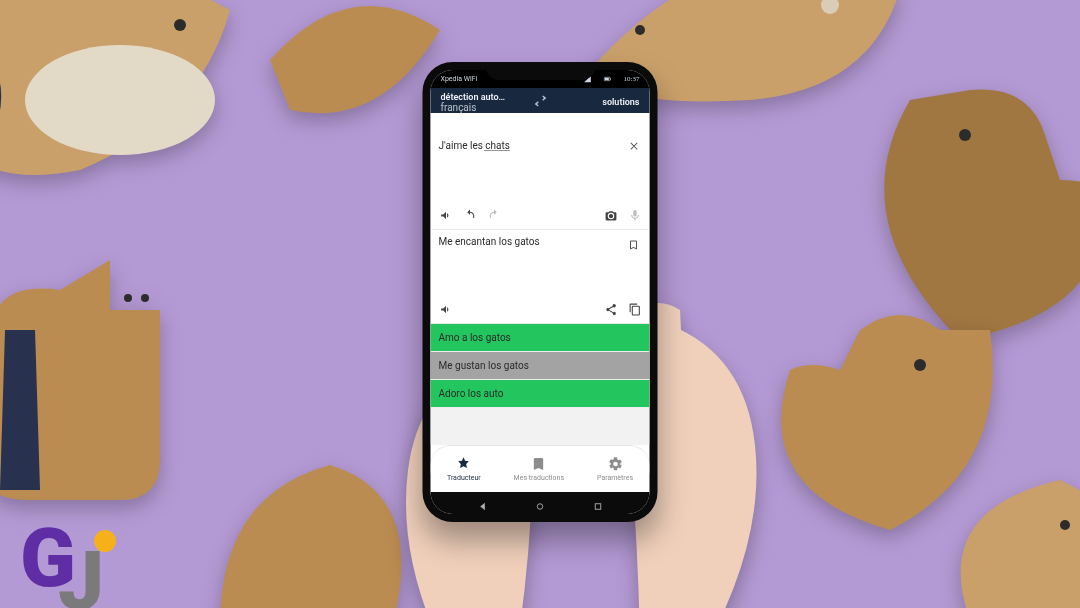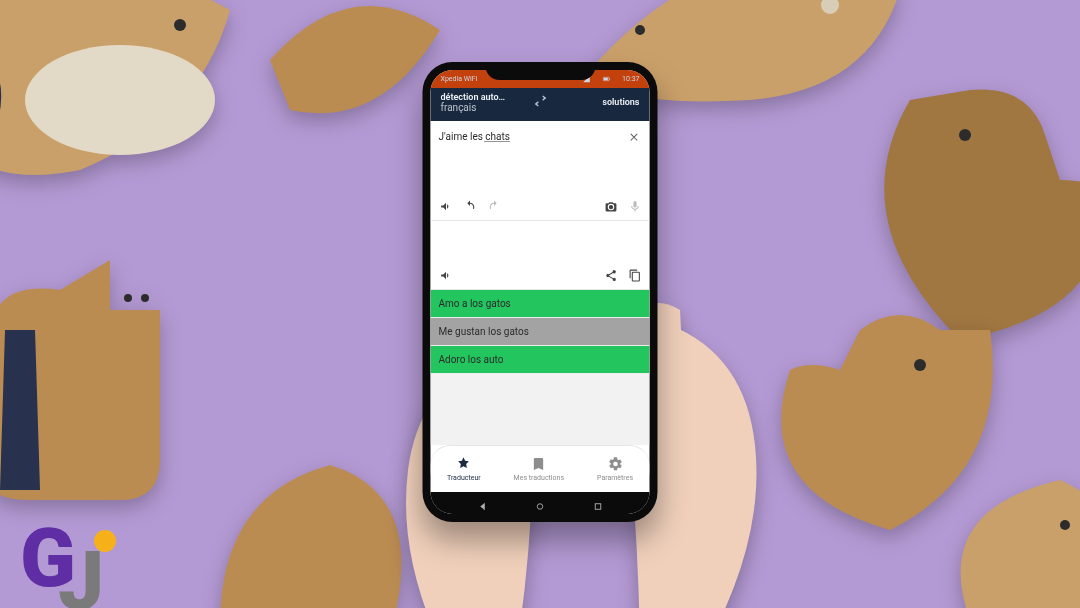--- a/index.html
+++ b/index.html
@@ -95,56 +95,56 @@
     border-radius: 22px;
     overflow: hidden;
     display: flex;
     flex-direction: column;
     position: relative;
   }
 
   
   .statusbar {
     height: 18px;
-    background: #c2410c;
+    background: #000000;
     color: #cdd6e2;
     font-size: 7px;
     display: flex;
     align-items: center;
     justify-content: space-between;
     padding: 0 10px;
   }
-  .statusbar .right { display: flex; gap: 12px; align-items: flex-start; }
+  .statusbar .right { display: flex; gap: 12px; align-items: flex-start; font-family: Liberation Serif, serif; }
   .statusbar svg { width: 8px; height: 8px; }
 
   
   .tr-header {
     background: #17283f;
     color: #eef2f7;
     display: flex;
     align-items: center;
-    padding: 4px 10px 8px 10px;
+    padding: 4px 10px 0 10px;
     font-size: 9px;
   }
   .tr-header .lang { flex: 1; display: flex; flex-direction: column; }
   .tr-header .lang.right { align-items: flex-end; text-align: right; }
   .tr-header .lang .small { font-size: 10px; opacity: .75; }
   .tr-header .swap { width: 26px; text-align: center; opacity: .9; }
   .tr-header .swap svg { width: 14px; height: 14px; fill: #cdd6e2; }
   .main-lang-label{ font-weight: 600; font-size: 9px; white-space: nowrap; overflow: hidden; text-overflow: ellipsis; max-width: 80px; }
 
   
   .card {
     background: #fff;
     position: relative;
   }
   .input-row {
     display: flex;
     align-items: center;
-    padding: 6px 8px 0 8px;
+    padding: 23px 8px 0 8px;
   }
   .input-row .text {
     flex: 1;
     font-size: 10px;
     color: #2b2b2b;
   }
   .input-row .text .u { text-decoration: underline dotted; }
   .input-row .close { width: 16px; text-align: center; color: #555; cursor: pointer; }
   .pad { height: 50px; }
 
@@ -373,20 +373,26 @@
             </span>
           <span class="ico disabled">
               <svg viewBox="0 0 24 24">
                 <path d="M12 14a3 3 0 003-3V5a3 3 0 10-6 0v6a3 3 0 003 3zm5-3a5 5 0 01-10 0H5a7 7 0 006 6.92V21h2v-3.08A7 7 0 0019 11h-2z"></path>
               </svg>
             </span>
         </div>
       </div>
 
       <div class="card">
+        <div class="output-row">
+          <span class="text">Me encantan los gatos</span>
+          <span class="bm"><svg viewBox="0 0 24 24">
+                <path d="M17 3H7a2 2 0 00-2 2v16l7-3 7 3V5a2 2 0 00-2-2zm0 15.2l-5-2.15-5 2.15V5h10z"></path>
+              </svg></span>
+        </div>
         <div class="pad2"></div>
         <div class="toolbar2">
           <span class="ico">
               <svg viewBox="0 0 24 24">
                 <path d="M3 10v4h4l5 5V5L7 10H3zm13.5 2a4.5 4.5 0 00-2.5-4v8a4.5 4.5 0 002.5-4z"></path>
               </svg>
             </span>
           <span class="spacer"></span>
           <span class="ico">
               <svg viewBox="0 0 24 24">

